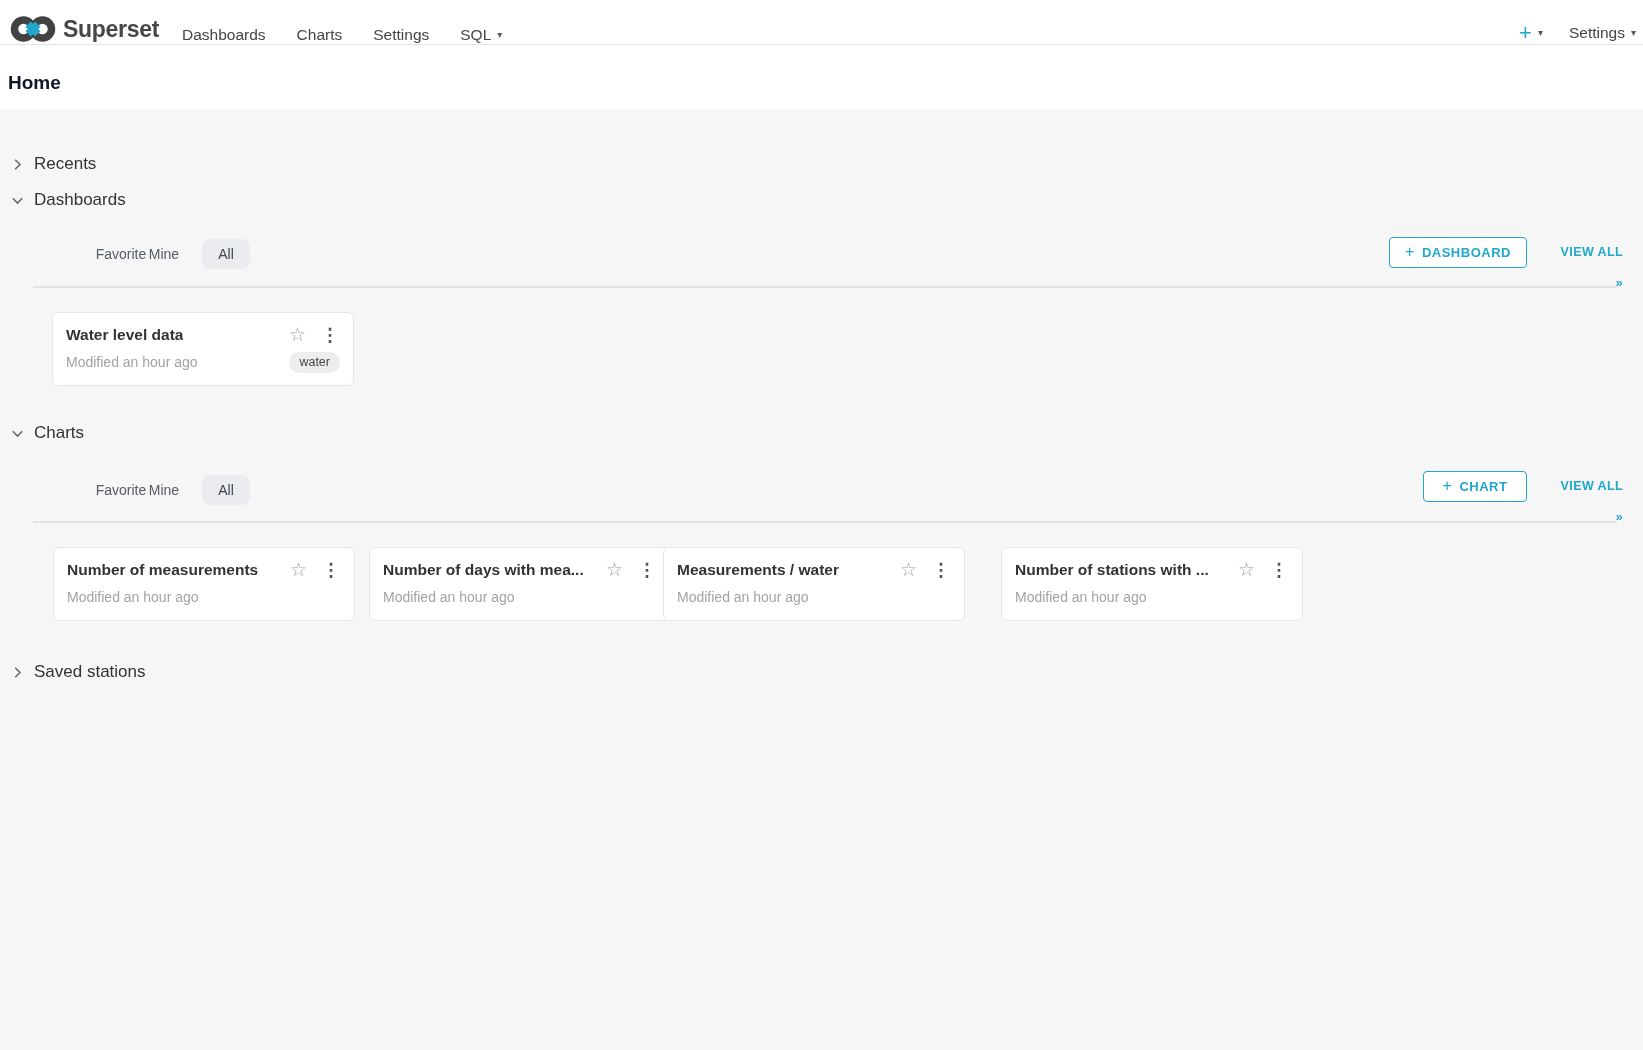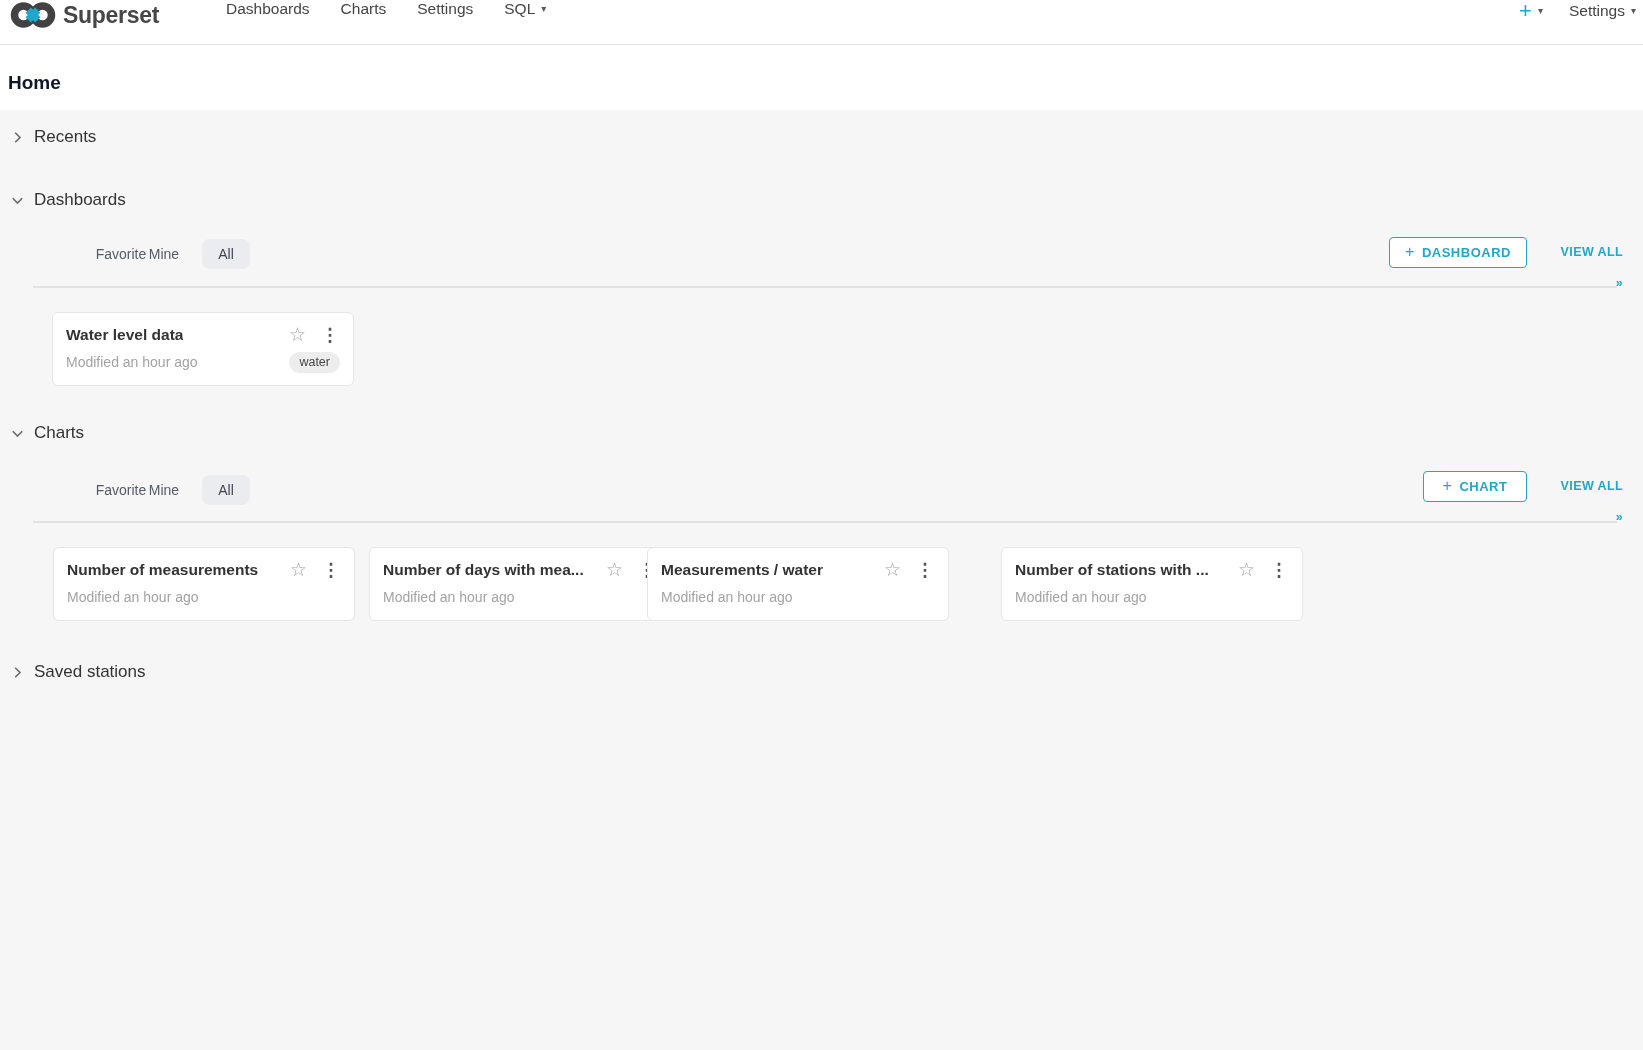--- a/index.html
+++ b/index.html
@@ -6,21 +6,21 @@
   html,body { background:#e9e9e9; }
   body { font-family:"Liberation Sans", sans-serif; }
   .screen {
     position:relative; width:1643px; height:1050px; background:#ffffff;
     overflow:hidden; margin:0 auto;
   }
 
   
   .navbar {
     height:45px; background:#fff; border-bottom:1px solid #e3e3e3;
-    display:flex; align-items:flex-start; padding:0 4px 0 10px;gap:44px;
+    display:flex; align-items:flex-end; padding:0 4px 0 10px;
   }
   .brand { display:flex; align-items:center; gap:7px; cursor:pointer; }
   .brand-text { font-size:23px; font-weight:700; color:#464646; letter-spacing:-0.3px; }
   .nav-links { display:flex; align-items:center; gap:31px; margin-left:23px; }
   .nav-link { font-size:15.5px; color:#454545; cursor:pointer; display:flex; align-items:center; }
   .caret { font-size:10px; color:#5a5a5a; margin-left:6px; line-height:1; }
   .nav-right { margin-left:auto; display:flex; align-items:center; gap:26px; padding-right:3px; }
   .plus-group { display:flex; align-items:center; cursor:pointer; }
   .plus-glyph { color:#20a7c9; font-size:22px; font-weight:500; line-height:1; }
   .settings-group { display:flex; align-items:center; font-size:15.5px; color:#454545; cursor:pointer; }
@@ -29,21 +29,21 @@
   .title-band { height:65px; background:#fff; display:flex; align-items:center; padding:10px 0 0 8px; }
   .page-title { font-size:19px; font-weight:700; color:#0f172a; }
 
   
   .content { position:relative; height:940px; background:#f6f6f7; }
 
   .section-row { position:absolute; left:10px; display:flex; align-items:center; height:24px; cursor:pointer; }
   .section-row .chev { width:15px; height:15px; display:block; }
   .section-title { font-size:17px; font-weight:500; color:#333; margin-left:9px; }
 
-  .row-recents { top:15px;text-align:right; }
+  .row-recents { top:42px;text-align:right; }
   .row-dashboards { top:78px; }
   .row-charts { top:311px; }
   .row-saved { top:550px; }
 
   .tab { position:absolute; height:30px; line-height:30px; text-align:center;
          font-size:14px; color:#565b66; cursor:pointer; border-radius:8px; }
   .tab.active { background:#ebecf0; color:#3f4554; }
 
   .t-dash { top:129px; }
   .t-charts { top:365px; }
@@ -80,21 +80,21 @@
                 color:#333; white-space:nowrap; max-width:210px; overflow:hidden; }
   .card-star { position:absolute; left:236px; top:10px; font-size:19px; color:#9e9e9e; cursor:pointer; }
   .card-kebab { position:absolute; left:268px; top:11px; font-size:18px; font-weight:700; color:#555; cursor:pointer; }
   .card-modified { position:absolute; left:13px; top:41px; font-size:14px; color:#a3a3a3; }
   .card-badge { position:absolute; right:13px; top:39px; height:21px; line-height:21px;
                 padding:0 10px; background:#ededed; border-radius:11px; font-size:12.5px; color:#454545; }
   .card-d1 { left:44px; }
   .chart-cards .card { top:437px; }
   .card-c1 { left:45px; }
   .card-c2 { left:361px; }
-  .card-c3 { left:639px;text-decoration:underline; }
+  .card-c3 { left:655px;text-decoration:underline; }
   .card-c4 { left:993px; }
 </style>
 </head>
 <body>
 
 <div class="screen">
 
   <header class="navbar">
     <div class="brand">
       <svg width="46" height="30" viewBox="0 0 46 30">

